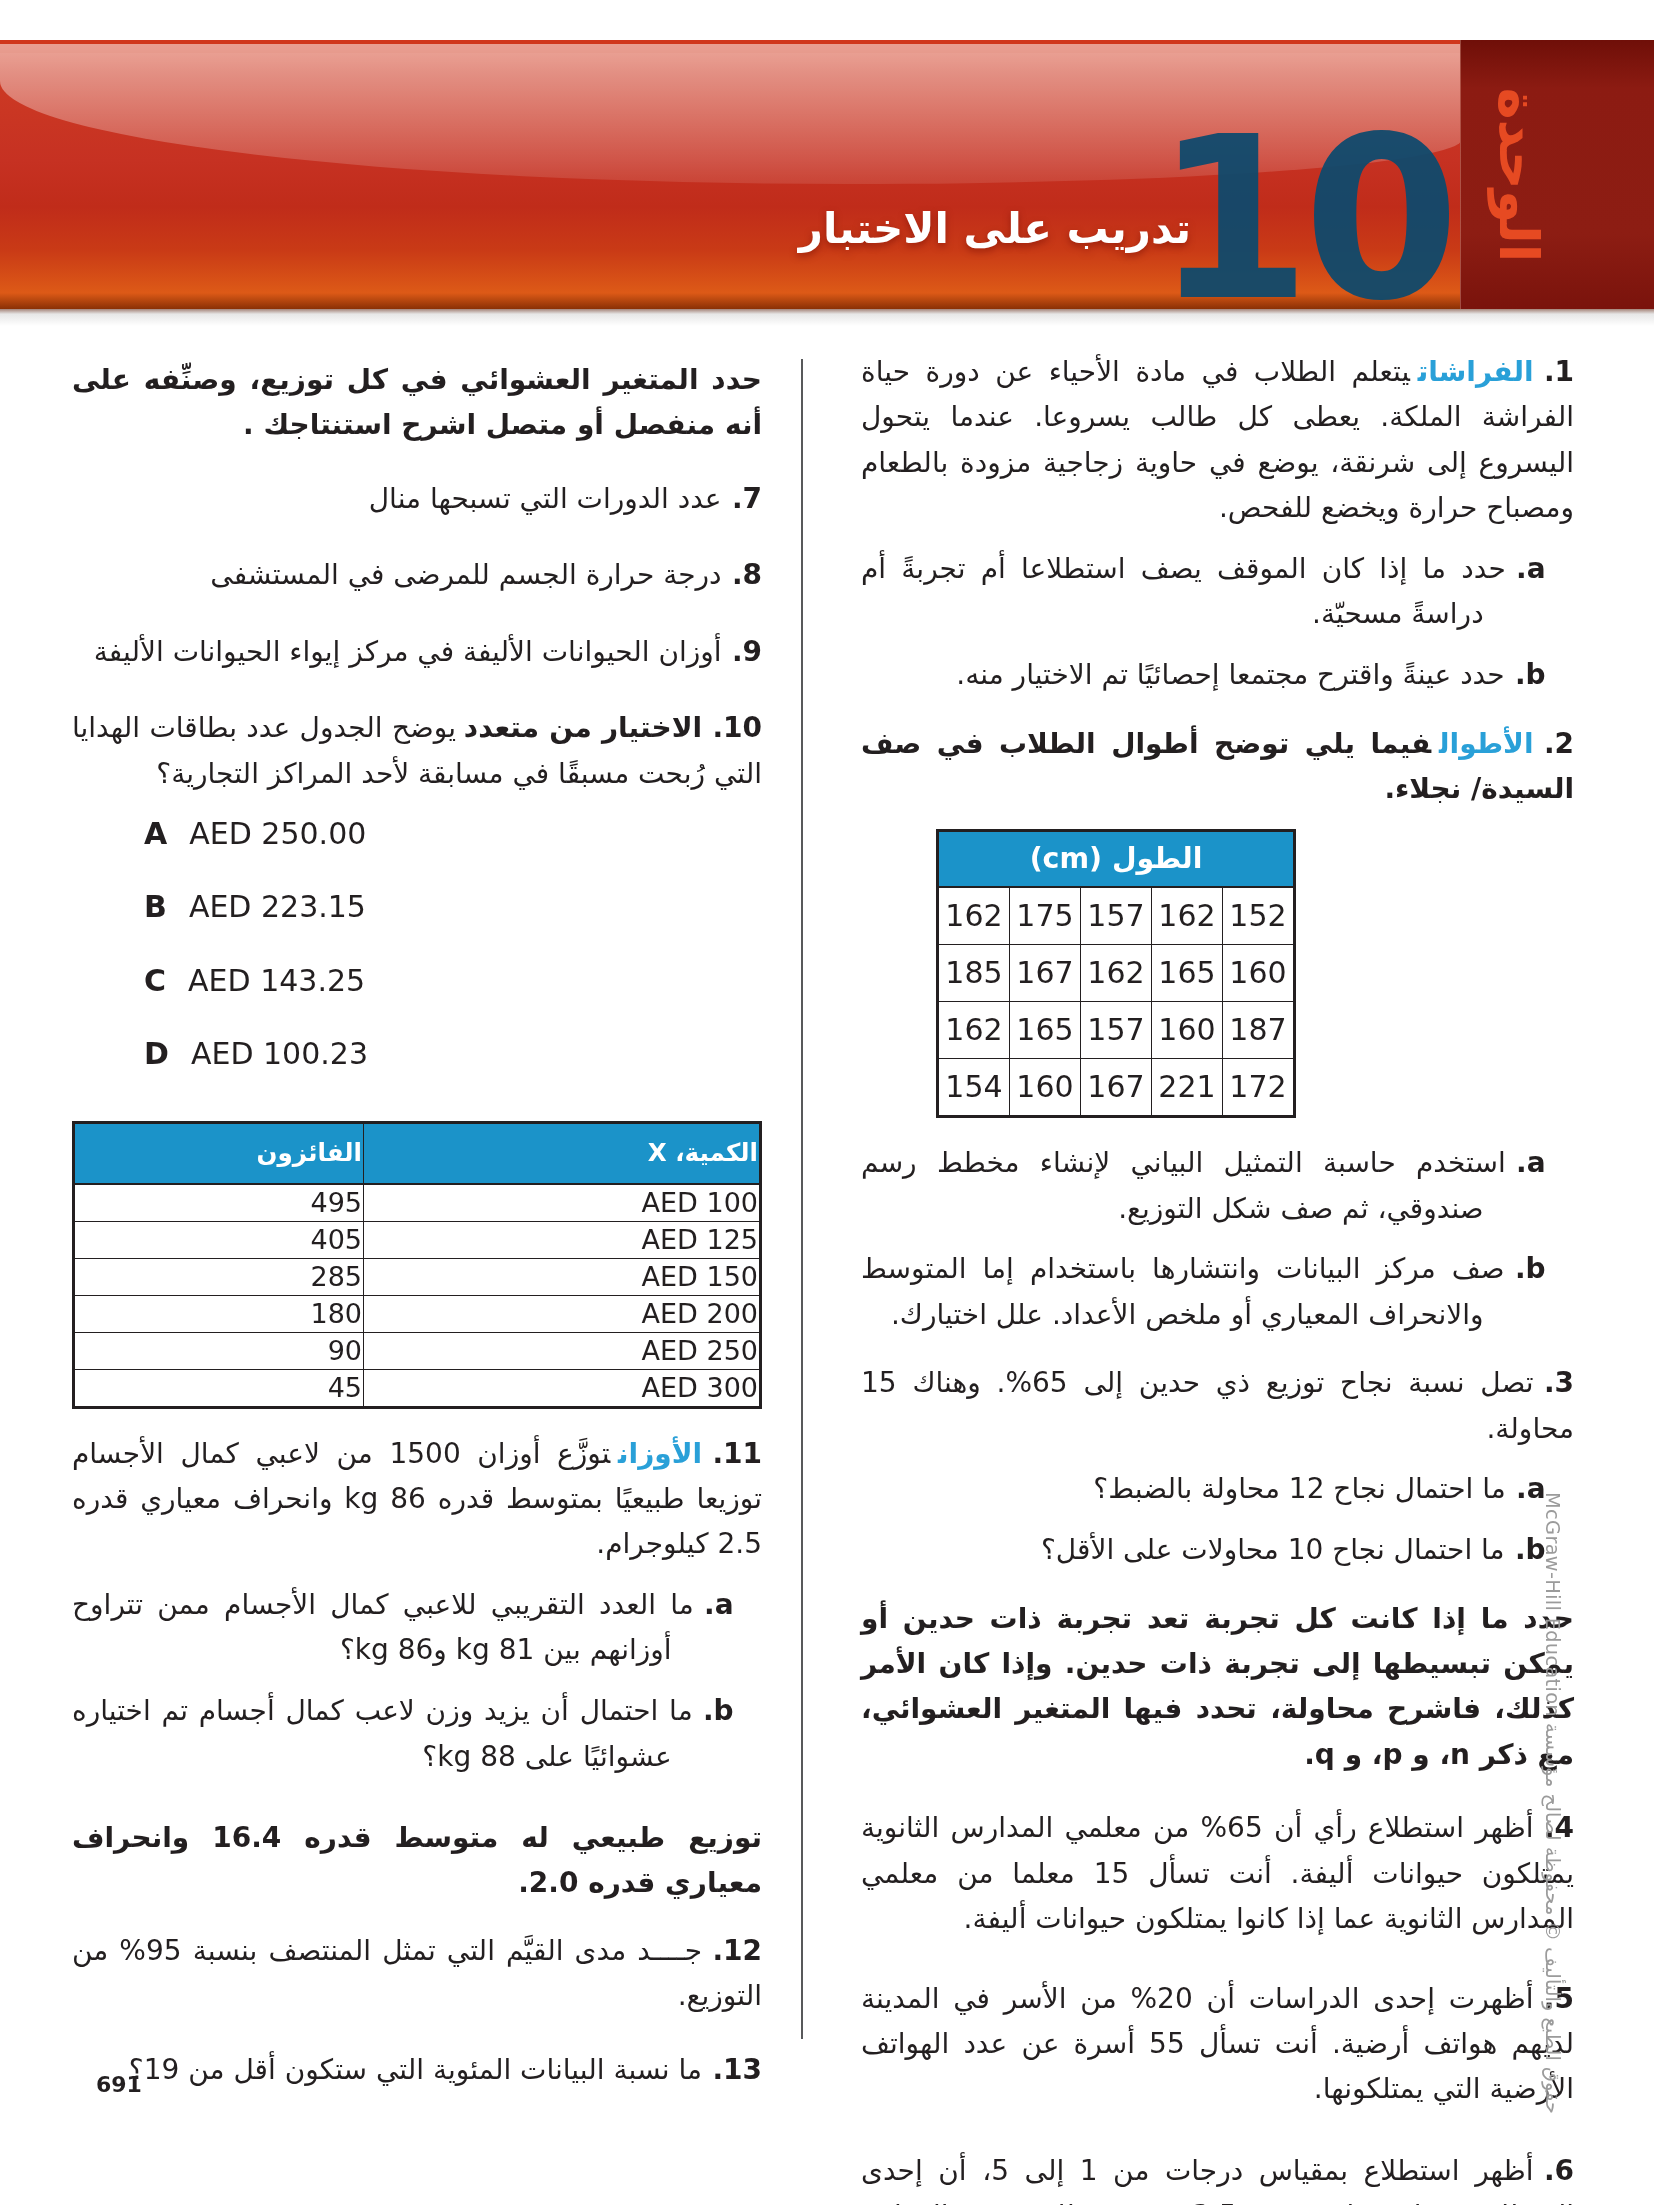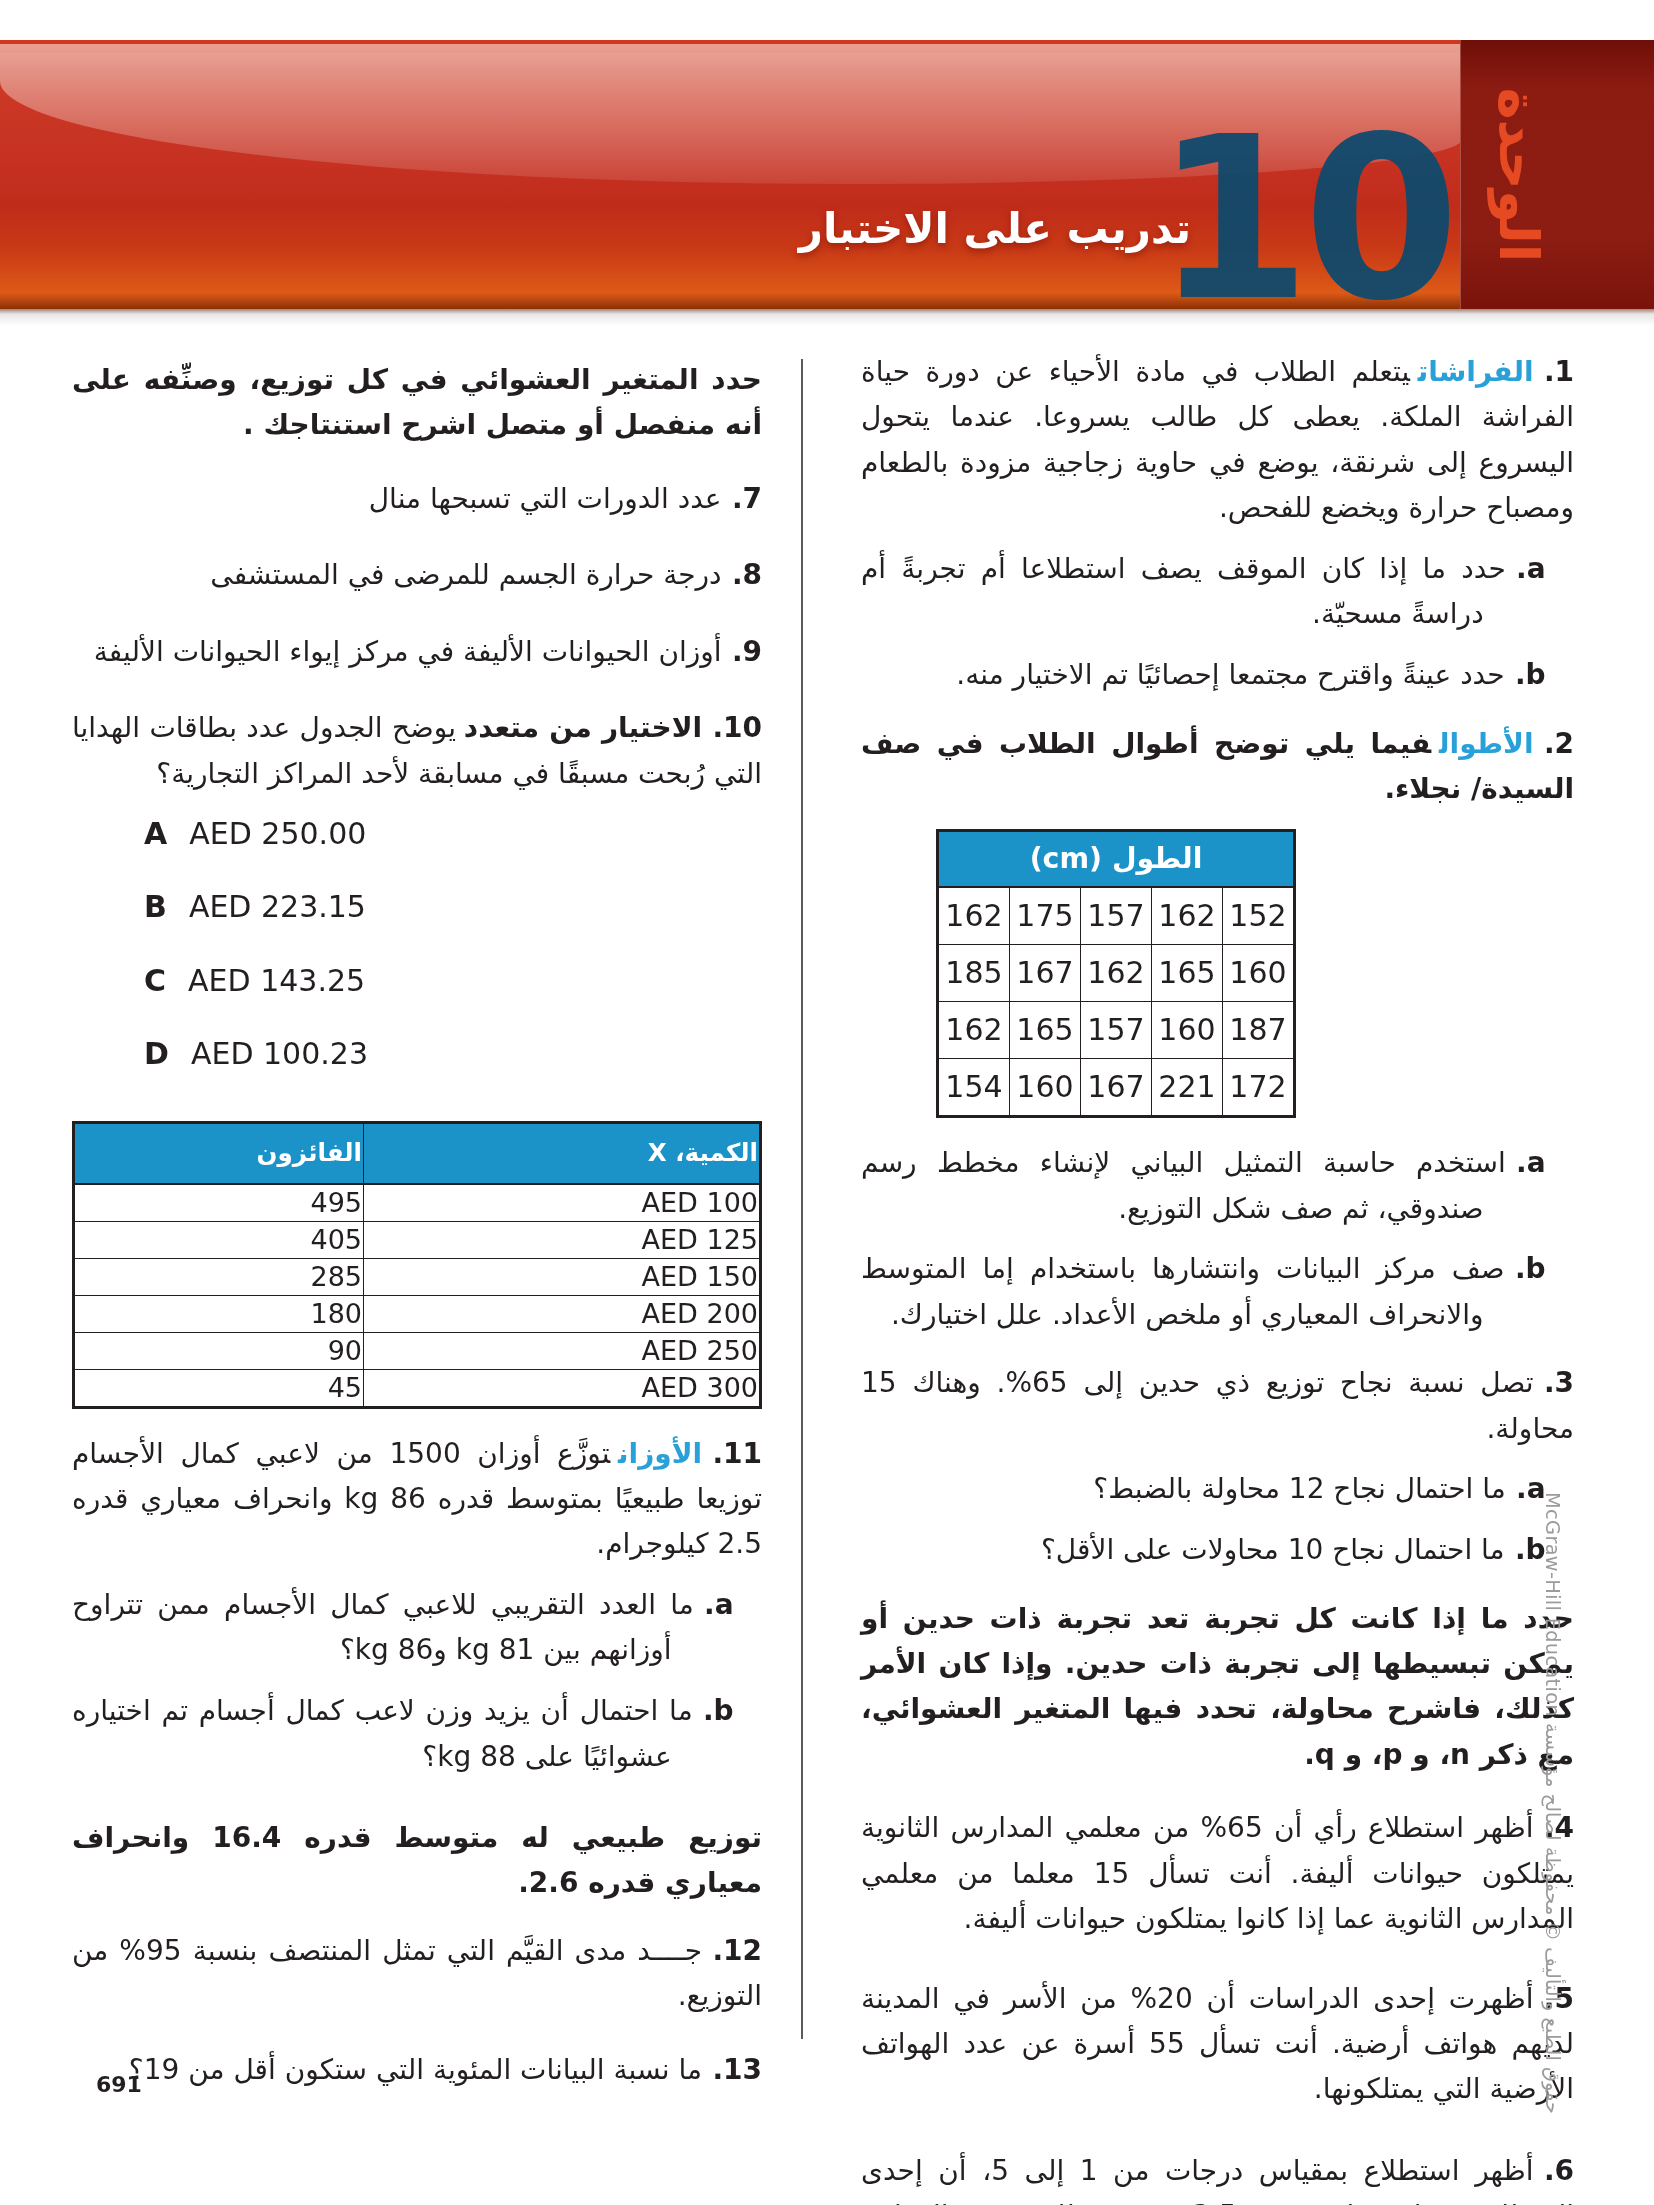--- a/index.html
+++ b/index.html
@@ -243,21 +243,21 @@
         </tbody>
     </table>
   </div>
 
   <div class="q">
     <span class="qnum">11.</span><span class="kw">الأوزان</span><span>توزَّع أوزان 1500 من لاعبي كمال الأجسام توزيعا طبيعيًا بمتوسط قدره 86 kg وانحراف معياري قدره 2.5 كيلوجرام.</span>
     <div class="sub"><span class="m">a.</span><span>ما العدد التقريبي للاعبي كمال الأجسام ممن تتراوح أوزانهم بين 81 kg و86 kg؟</span></div>
     <div class="sub"><span class="m">b.</span><span>ما احتمال أن يزيد وزن لاعب كمال أجسام تم اختياره عشوائيًا على 88 kg؟</span></div>
   </div>
 
-  <div class="intro" style="margin-top:36px;margin-bottom:22px;">توزيع طبيعي له متوسط قدره 16.4 وانحراف معياري قدره 2.6.</div>
+  <div class="intro" style="margin-top:36px;margin-bottom:22px;">توزيع طبيعي له متوسط قدره 16.4 وانحراف معياري قدره 2.0.</div>
 
   <div class="q" style="margin-bottom:28.4px;">
     <span class="qnum">12.</span><span>جــــد مدى القيَّم التي تمثل المنتصف بنسبة 95% من التوزيع.</span>
   </div>
 
   <div class="q">
     <span class="qnum">13.</span><span>ما نسبة البيانات المئوية التي ستكون أقل من 19؟</span>
   </div>
 
 </div>

